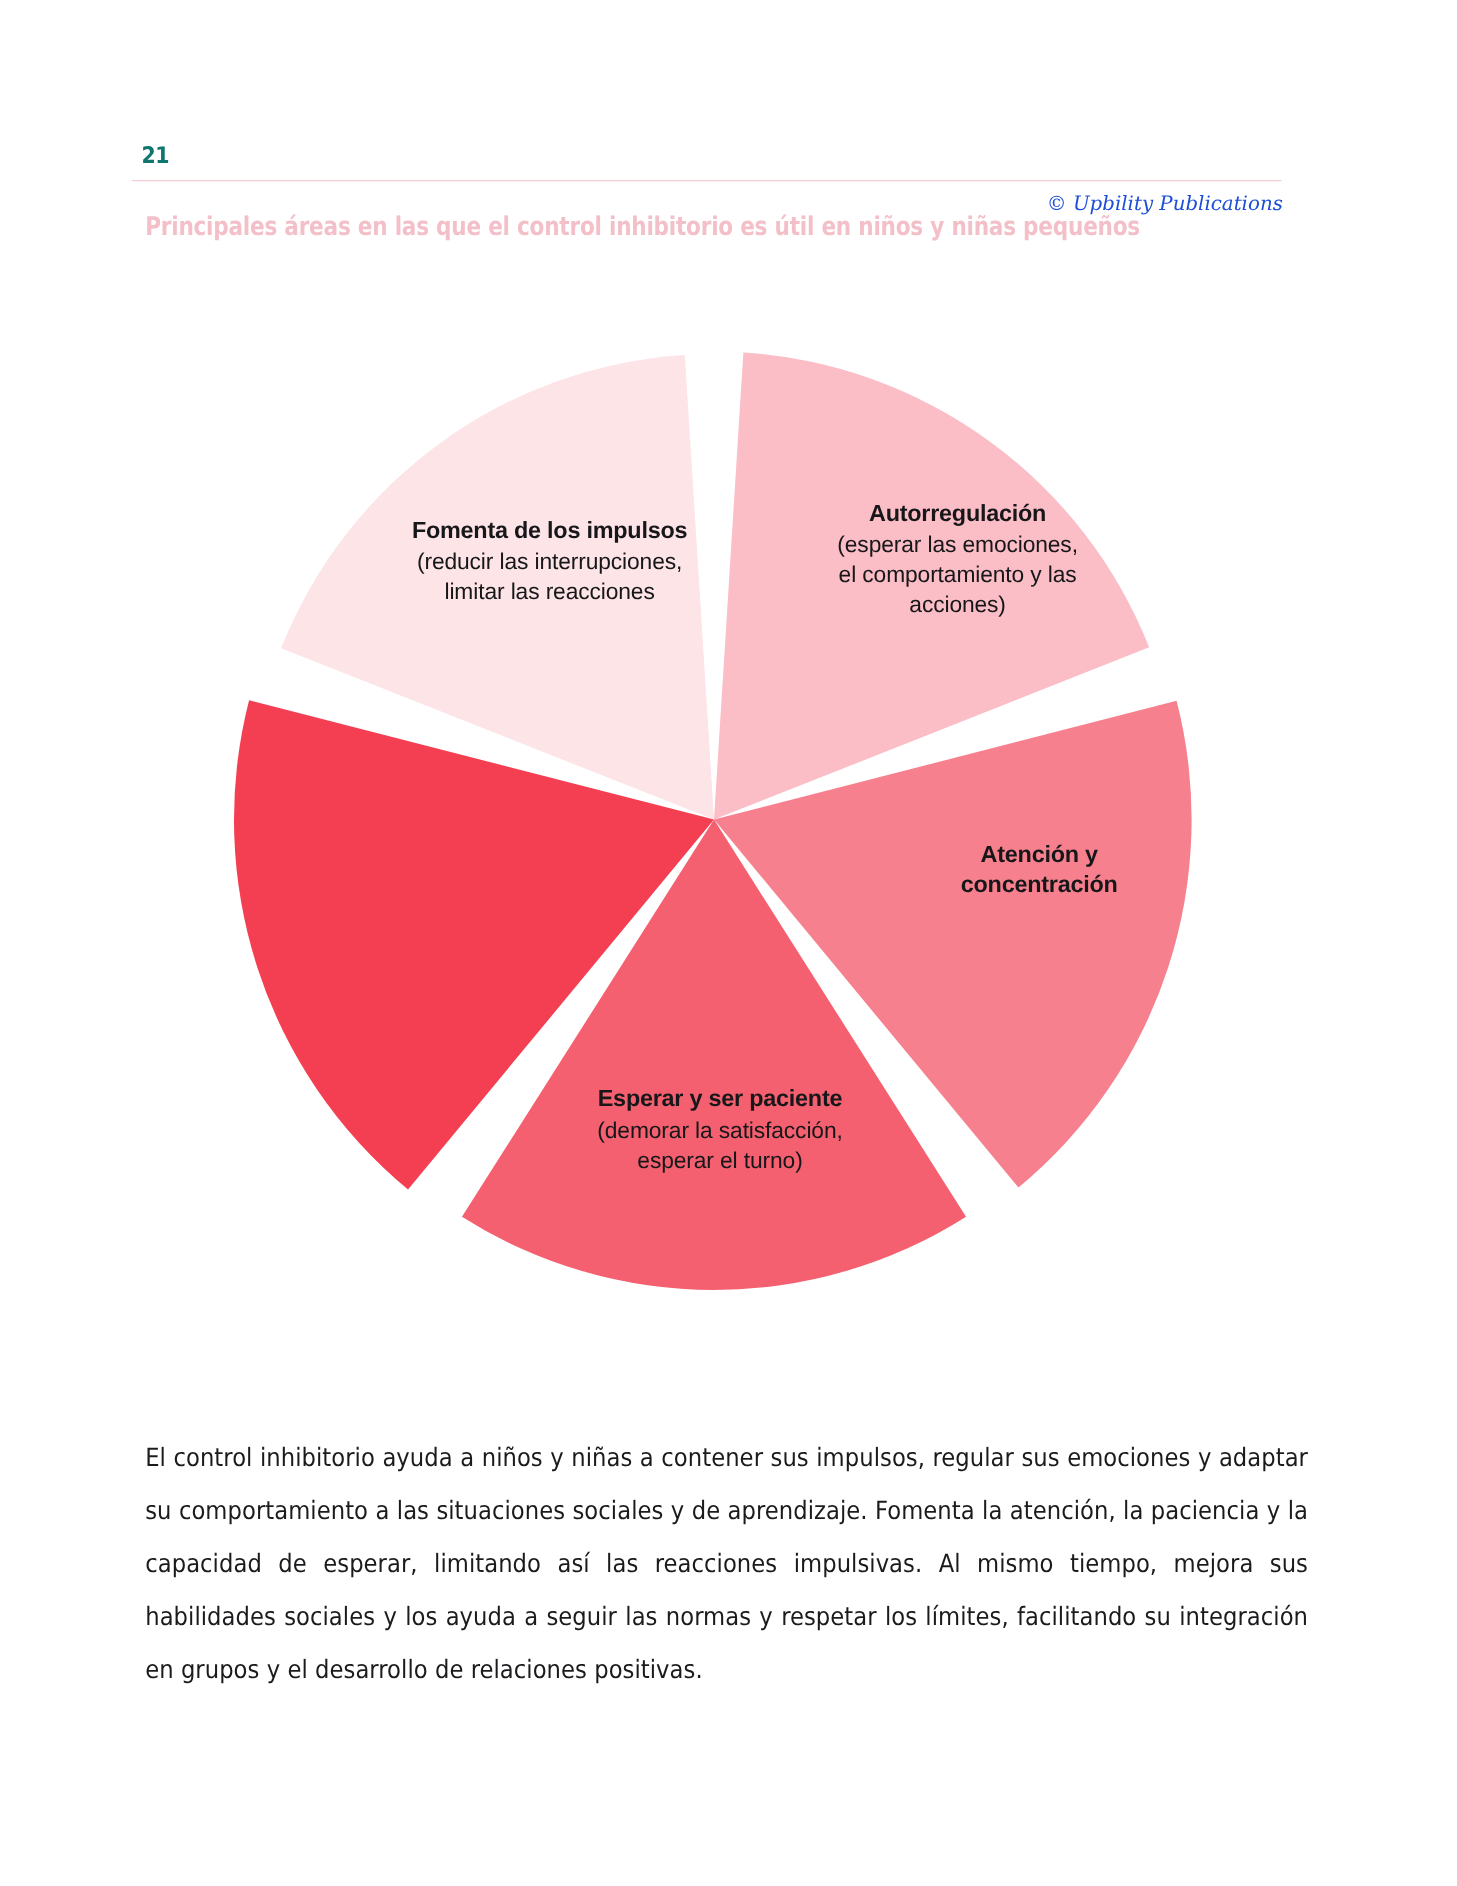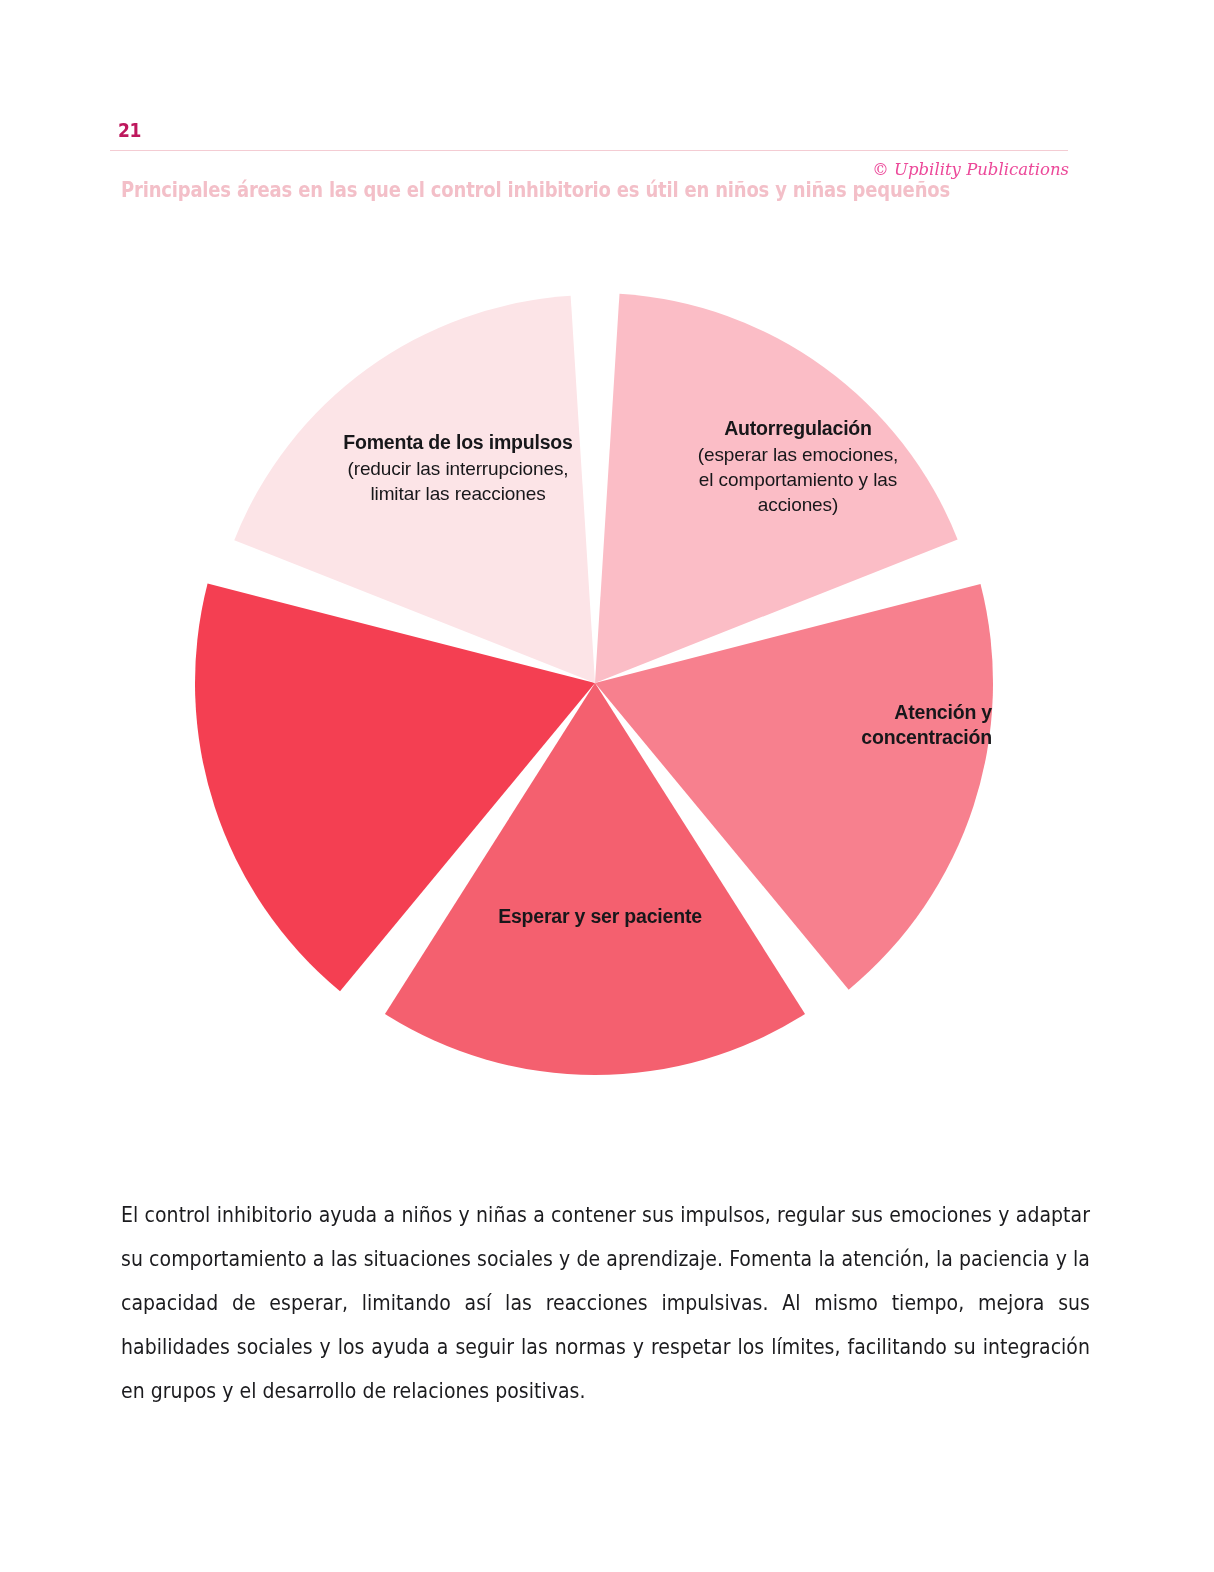--- a/index.html
+++ b/index.html
@@ -17,38 +17,38 @@
 
   
   .page-number {
     position: absolute;
     left: 118px;
     top: 119px;
     font-family: "DejaVu Sans Condensed", "Liberation Sans Narrow", "Liberation Sans", sans-serif;
     font-size: 19px;
     font-weight: 700;
     letter-spacing: -0.5px;
-    color: #be185d;
+    color: #0f766e;
   }
   .header-rule {
     position: absolute;
     left: 110px;
     top: 150px;
     width: 958px;
     height: 1px;
     background: #f4ccd3;
   }
   .copyright {
     position: absolute;
     right: 145px;
     top: 160px;
     font-family: "DejaVu Serif", "Liberation Serif", serif;
     font-style: italic;
     font-size: 16.5px;
-    color: #ec4899;
+    color: #1d4ed8;
     white-space: nowrap;
     margin-left: 26px;
   }
   .section-title {
     position: absolute;
     left: 121px;
     top: 177px;
     font-family: "Liberation Sans Narrow", "DejaVu Sans Condensed", "Liberation Sans", sans-serif;
     font-size: 21.5px;
     font-weight: 700;
@@ -86,21 +86,21 @@
   .slice-label .lbl-desc {
     display: block;
     font-weight: 400;
     font-size: 19px;
     letter-spacing: -0.1px;
     white-space: pre-line;
   }
 
   
   .label-autorregulacion { left: 468px; top: 148px; width: 300px; }
-  .label-atencion        { left: 560px; top: 432px; width: 252px; text-align: right; }
+  .label-atencion        { left: 560px; top: 432px; width: 252px; }
   .label-esperar         { left: 270px; top: 636px; width: 300px; }
   .label-habilidades     { left: 28px;  top: 430px; width: 296px; }
   .label-control         { left: 128px; top: 162px; width: 300px; }
 
   
   .body-text {
     position: absolute;
     left: 121px;
     top: 1172px;
     width: 969px;
@@ -141,20 +141,22 @@
 acciones)</span>
   </div>
 
   <div class="slice-label label-atencion">
     <span class="lbl-title" style="white-space:pre-line;">Atención y
 concentración</span>
   </div>
 
   <div class="slice-label label-esperar">
     <span class="lbl-title">Esperar y ser paciente</span>
+    <span class="lbl-desc">(demorar la satisfacción,
+esperar el turno)</span>
   </div>
 
 
   <div class="slice-label label-control">
     <span class="lbl-title">Fomenta de los impulsos</span>
     <span class="lbl-desc">(reducir las interrupciones,
 limitar las reacciones</span>
   </div>
 </div>
 

